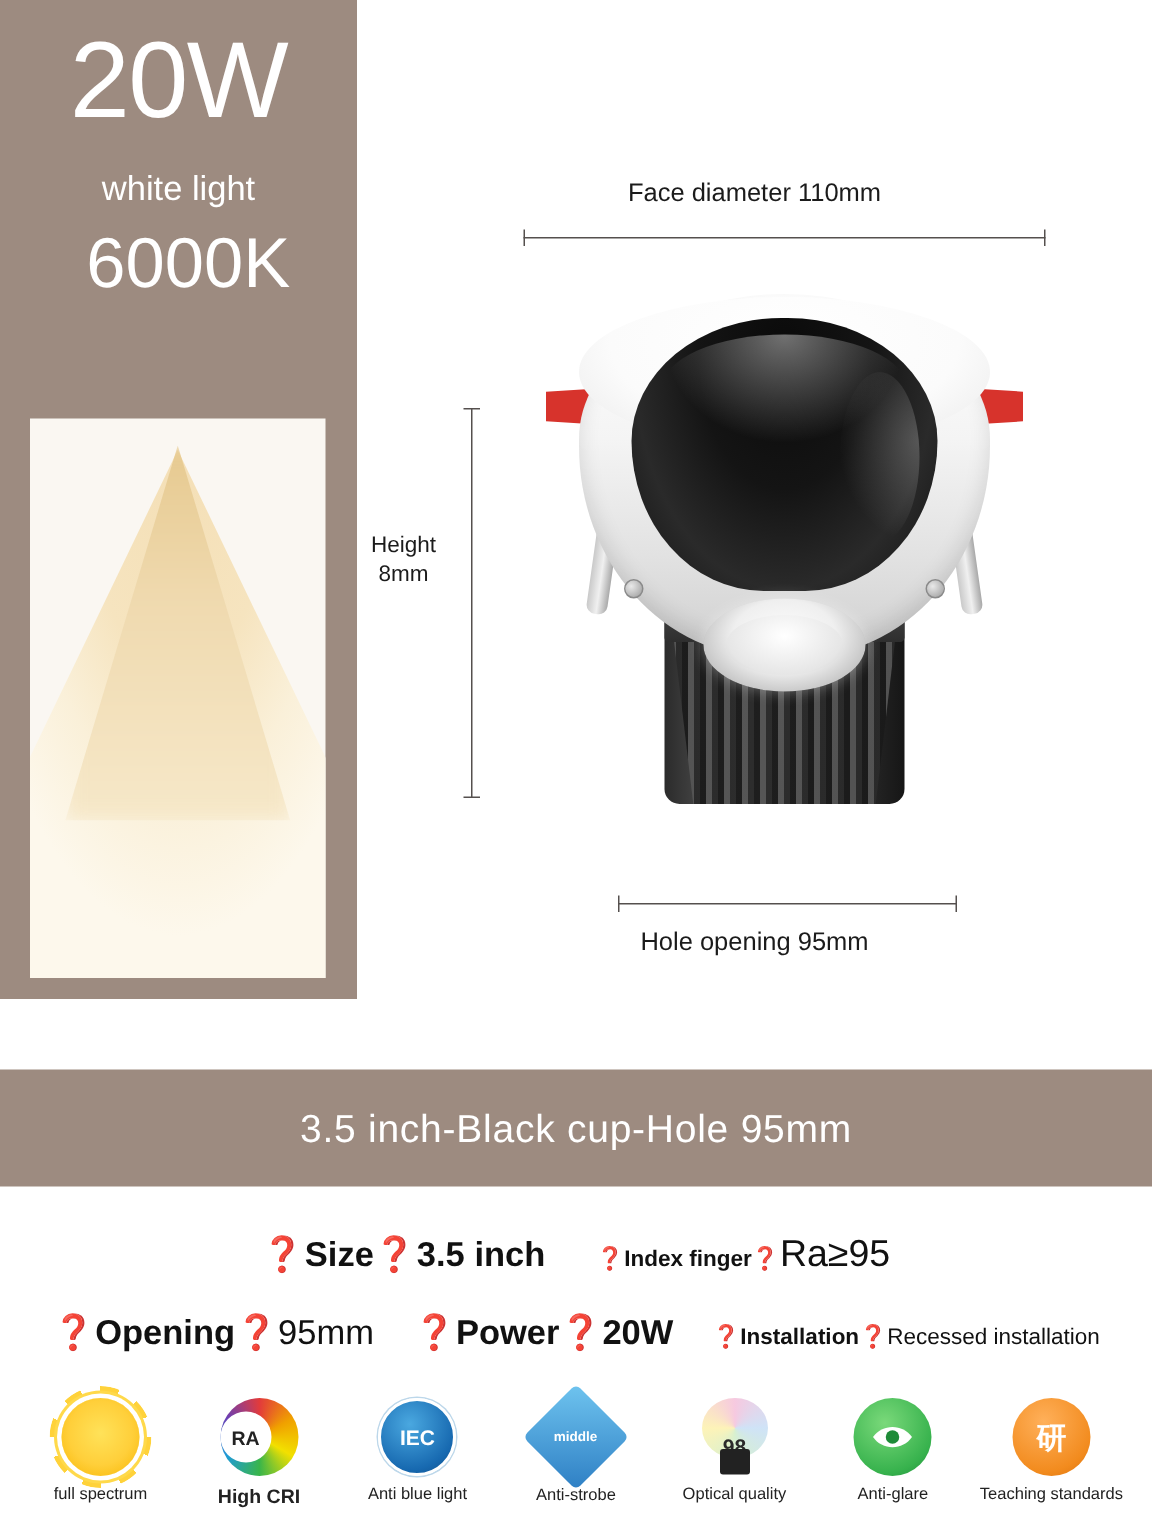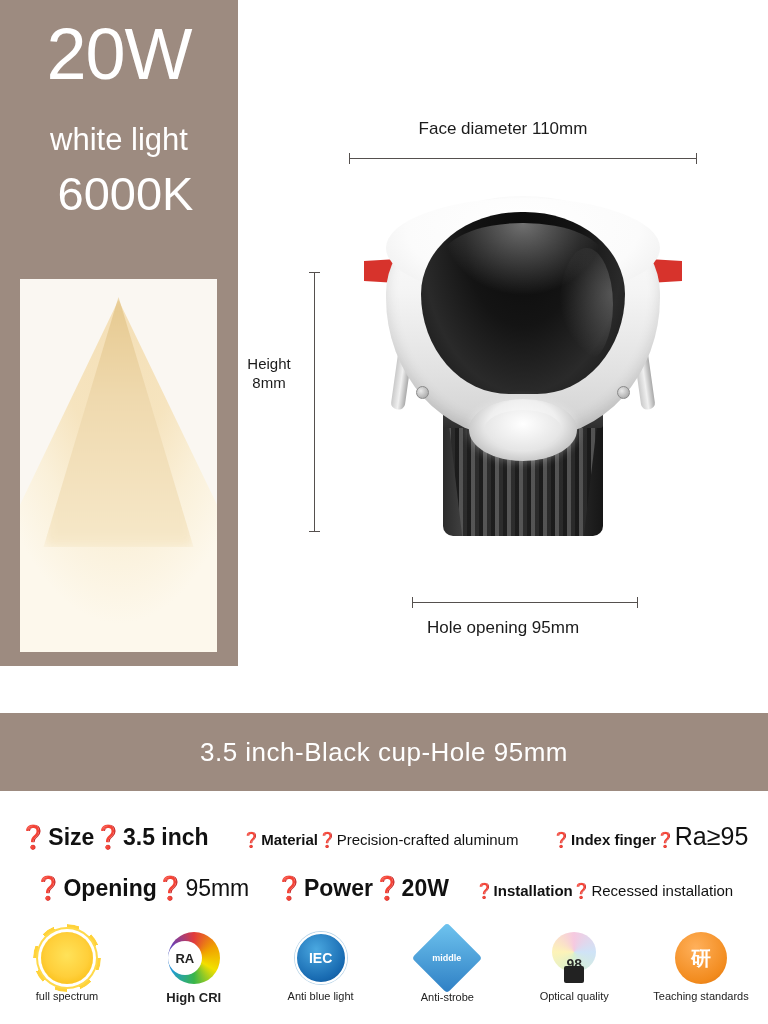--- a/index.html
+++ b/index.html
@@ -30,22 +30,22 @@
     text-align: center;
   }
   .watt {
     font-size: 72px;
     line-height: 1;
     padding-top: 18px;
     font-weight: 400;
     letter-spacing: -1px;
   }
   .white-light {
-    font-size: 31px;
-    margin-top: 32px;
+    font-size: 23px;
+    margin-top: 22px;
     font-weight: 400;
   }
   .kelvin {
     font-size: 47px;
     margin-top: 8px;
     font-weight: 400;
     letter-spacing: 0px;
     padding-left: 13px;
   }
   .beam-box {
@@ -514,23 +514,20 @@
   <span>3.5 inch-Black cup-Hole 95mm</span>
 </div>
 
 <div class="specs">
 
   <div class="spec-row r1">
     <div class="spec-item">
       <span class="k lg">❓Size❓</span><span class="v lg">3.5 inch</span>
     </div>
     <div class="spec-item">
-      <span class="k sm">❓Material❓</span><span class="v sm">Precision-crafted aluminum</span>
-    </div>
-    <div class="spec-item">
       <span class="k sm">❓Index finger❓</span><span class="ra">Ra≥95</span>
     </div>
   </div>
 
   <div class="spec-row r2">
     <div class="spec-item">
       <span class="k lg">❓Opening❓</span><span class="v lg" style="font-weight:400">95mm</span>
     </div>
     <div class="spec-item">
       <span class="k lg">❓Power❓</span><span class="v lg">20W</span>
@@ -582,20 +579,31 @@
       <div class="i-98">
         <div class="disc">
             <b>98</b>
           </div>
         <div class="base"></div>
       </div>
     </div>
     <div class="cap">Optical quality</div>
   </div>
 
+  <div class="feat">
+    <div class="ico">
+      <div class="i-eye">
+        <svg width="30" height="20" viewBox="0 0 30 20">
+          <path d="M2 10 C8 1 22 1 28 10 C22 19 8 19 2 10 Z" fill="#ffffff"></path>
+          <circle cx="15" cy="10" r="4.5" fill="#1e8b38"></circle>
+        </svg>
+      </div>
+    </div>
+    <div class="cap">Anti-glare</div>
+  </div>
 
   <div class="feat">
     <div class="ico">
       <div class="i-teach">研</div>
     </div>
     <div class="cap">Teaching standards</div>
   </div>
 </div>
 
 </body></html>

